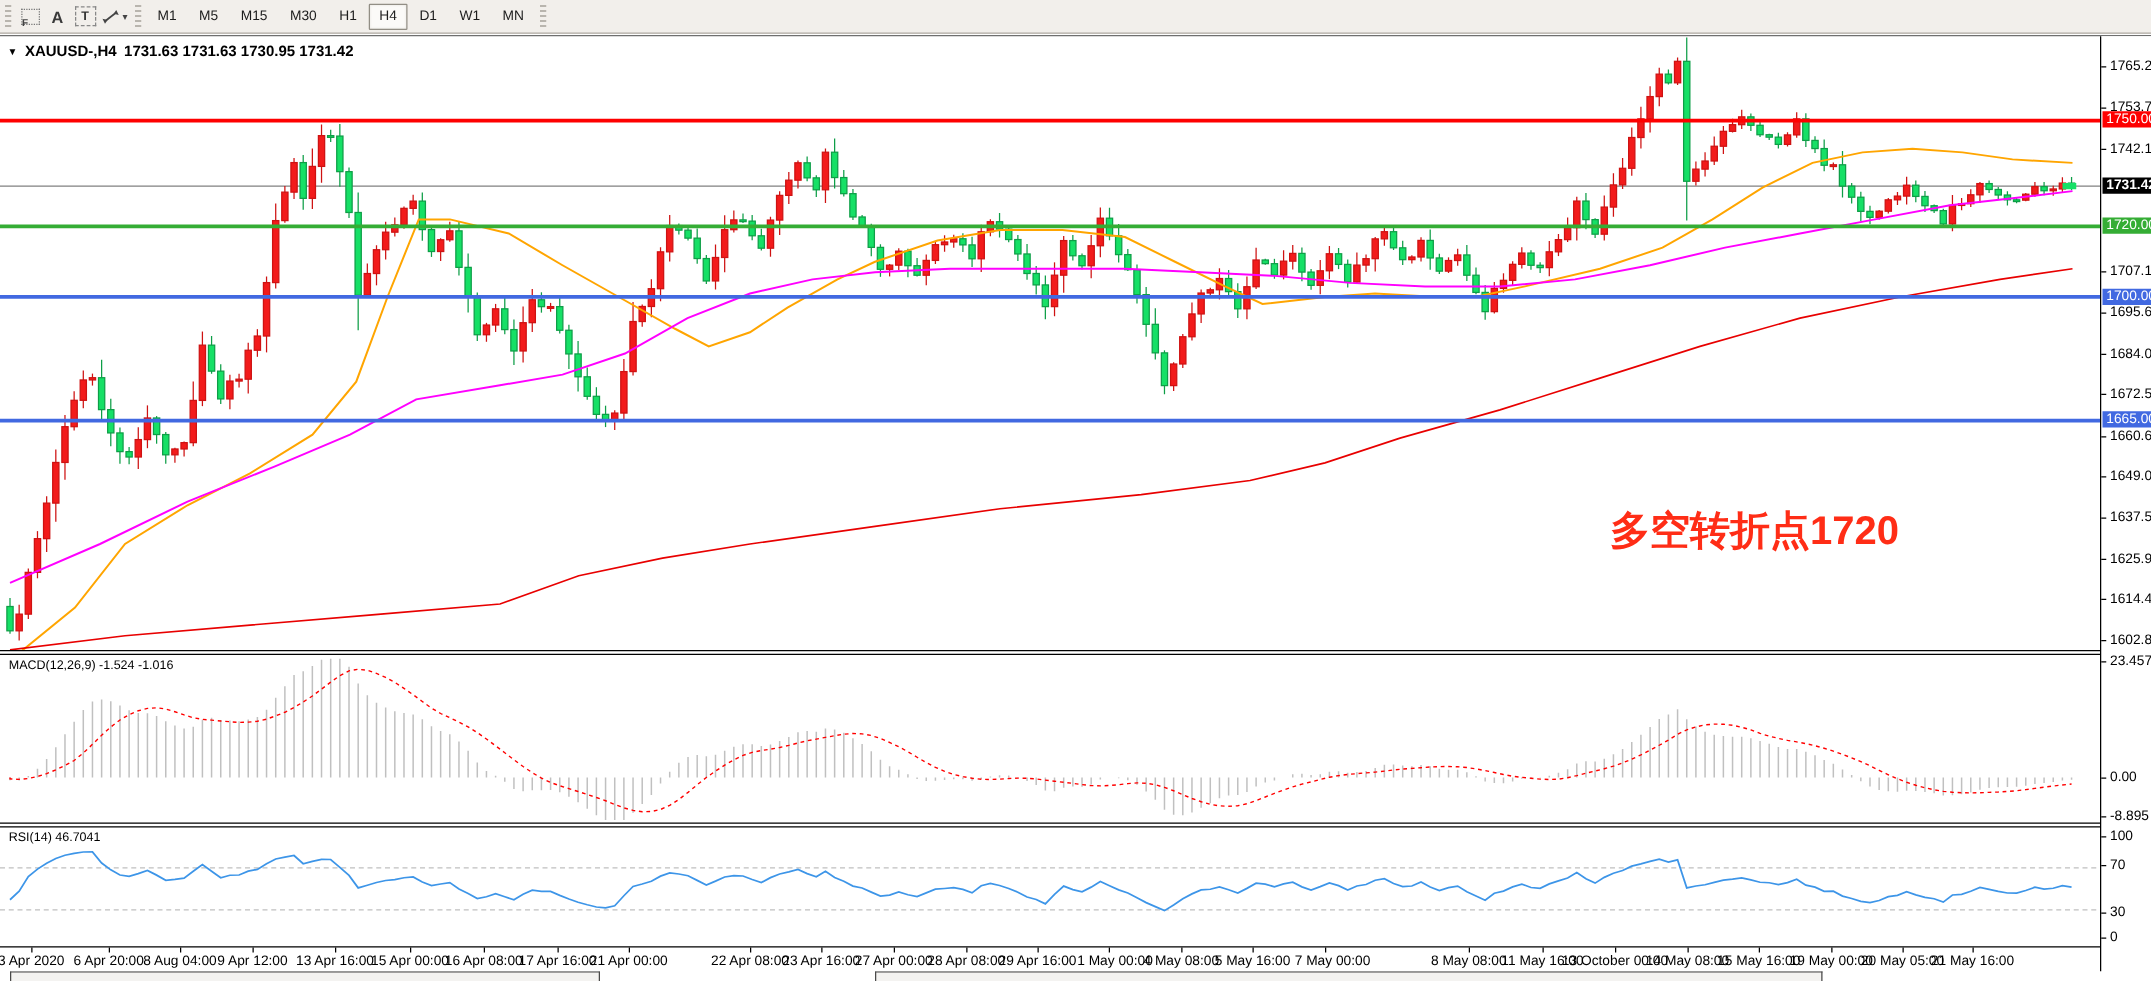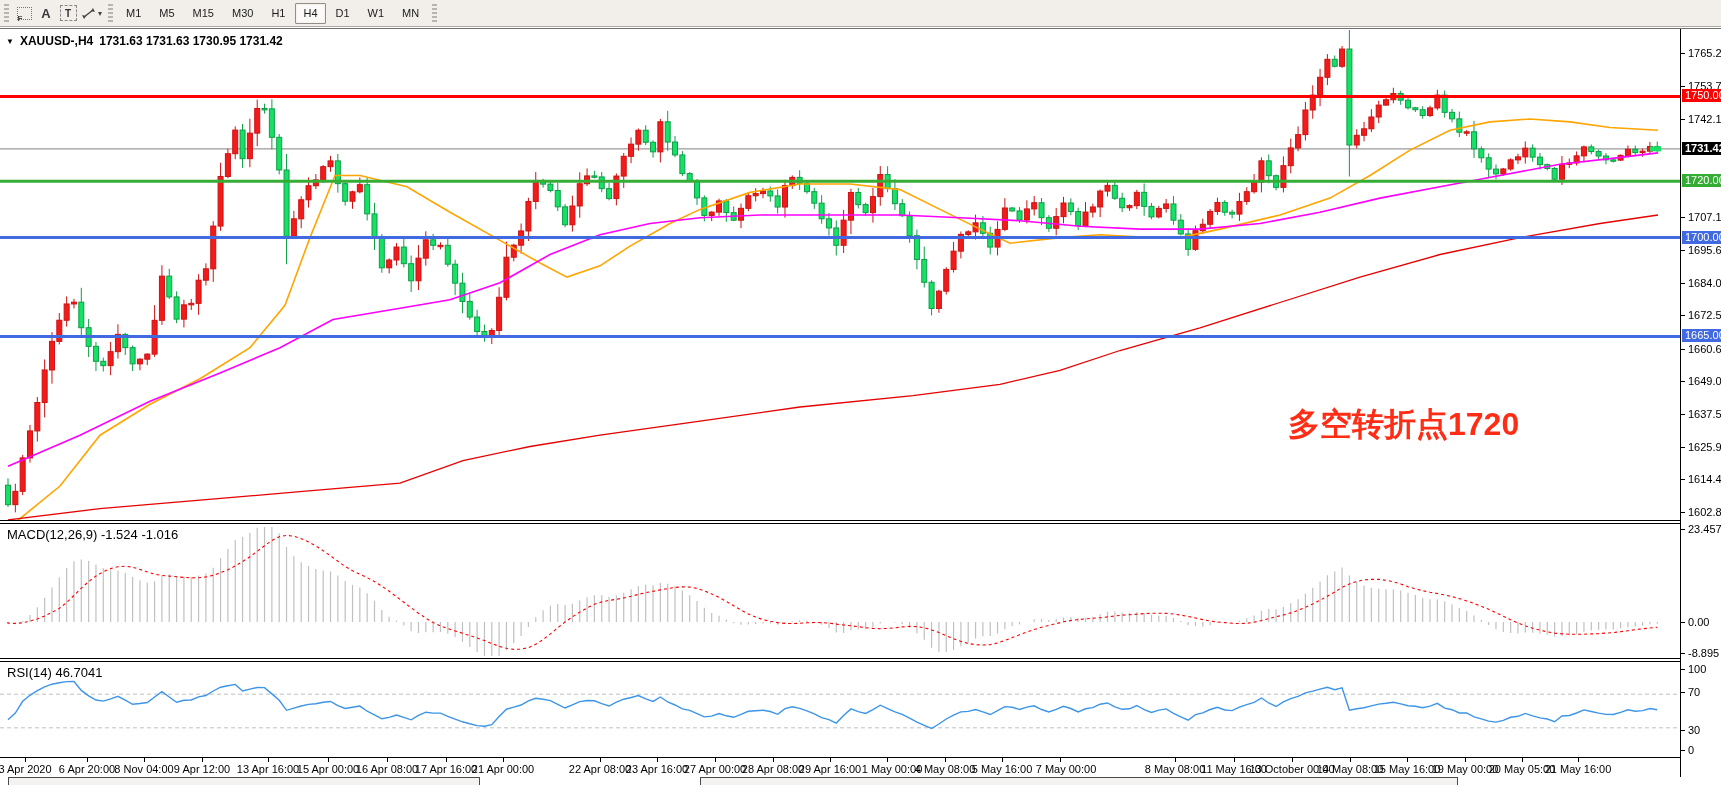--- a/index.html
+++ b/index.html
@@ -22,21 +22,21 @@
   .tf-btn.active{border:1px solid #928e85;background:#fbfaf8;box-shadow:inset 0 0 2px #e3e0da;}
   
   .chart-area{position:absolute;top:28px;left:0;width:1721px;height:757px;background:#fff;
     border-top:1px solid #6f6f6f;box-sizing:border-box;}
   .pane-svg{position:absolute;left:0;}
   .splitter{position:absolute;left:0;width:1721px;height:2px;background:#fff;
     border-top:1px solid #000;border-bottom:1px solid #000;box-sizing:content-box;}
   .chart-title{position:absolute;top:5px;left:6px;font-size:12px;font-weight:700;color:#000;
     display:flex;align-items:center;gap:6px;z-index:5;}
   .chart-title .dd{font-size:8px;}
-  .ind-label{position:absolute;left:7px;font-size:13px;color:#000;z-index:5;}
+  .ind-label{position:absolute;left:7px;font-size:10px;color:#000;z-index:5;}
   .annotation{position:absolute;z-index:4;font-weight:600;white-space:nowrap;
     font-family:"Liberation Sans",sans-serif;}
   
   .price-axis{position:absolute;left:1680px;top:0;width:41px;height:748px;background:#fff;
     border-left:1px solid #000;box-sizing:border-box;z-index:6;}
   .ptick{position:absolute;left:0;width:4px;height:1px;background:#000;}
   .plabel{position:absolute;left:7px;font-size:11px;color:#000;white-space:nowrap;}
   .lvl-label{position:absolute;left:1px;height:13px;line-height:13px;padding:0 3px;font-size:11px;
     color:#fff;white-space:nowrap;}
   .time-axis{position:absolute;left:0;top:728px;width:1721px;height:20px;border-top:1px solid #000;
@@ -851,21 +851,21 @@
       <div class="lvl-label" style="top: 201.595px; background: rgb(65, 105, 225);">1700.00</div>
       <div class="lvl-label" style="top: 300.4px; background: rgb(65, 105, 225);">1665.00</div>
       <div class="lvl-label" style="top: 112.896px; background: rgb(0, 0, 0); font-weight: 700;">1731.42</div>
     </div>
   <div class="time-axis" id="time-axis">
       <div class="ttick" style="left: 25px;"></div>
       <div class="tlabel" style="left: 25px;">3 Apr 2020</div>
       <div class="ttick" style="left: 87px;"></div>
       <div class="tlabel" style="left: 87px;">6 Apr 20:00</div>
       <div class="ttick" style="left: 144px;"></div>
-      <div class="tlabel" style="left: 144px;">8 Nov 04:00</div>
+      <div class="tlabel" style="left: 144px;">8 Aug 04:00</div>
       <div class="ttick" style="left: 202px;"></div>
       <div class="tlabel" style="left: 202px;">9 Apr 12:00</div>
       <div class="ttick" style="left: 268px;"></div>
       <div class="tlabel" style="left: 268px;">13 Apr 16:00</div>
       <div class="ttick" style="left: 328px;"></div>
       <div class="tlabel" style="left: 328px;">15 Apr 00:00</div>
       <div class="ttick" style="left: 387px;"></div>
       <div class="tlabel" style="left: 387px;">16 Apr 08:00</div>
       <div class="ttick" style="left: 446px;"></div>
       <div class="tlabel" style="left: 446px;">17 Apr 16:00</div>

